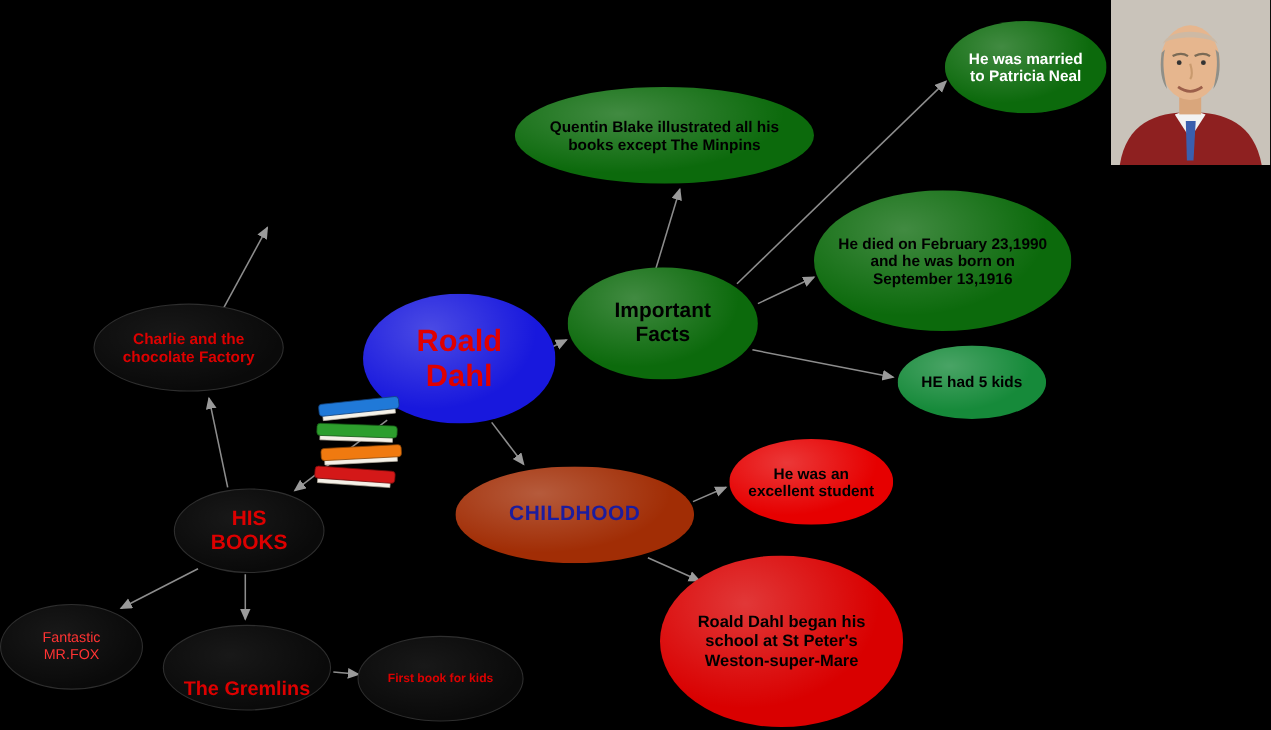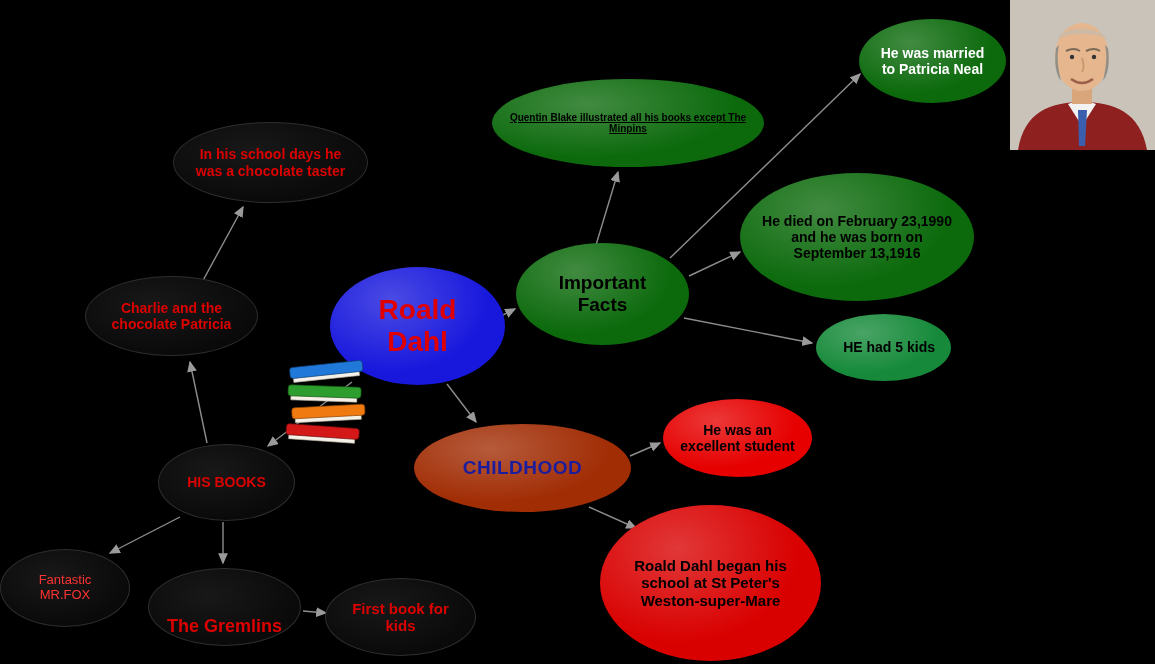--- a/index.html
+++ b/index.html
@@ -13,25 +13,25 @@
     display:flex; align-items:center; justify-content:center;
     text-align:center; font-weight:bold; box-sizing:border-box;
     padding:8px 16px; line-height:1.15;
   }
   .glossy { background-image: radial-gradient(ellipse at 35% 28%, rgba(255,255,255,0.22), rgba(255,255,255,0) 60%); }
   .dark { border:1px solid #2e2e2e; background-image: radial-gradient(ellipse at 40% 35%, rgba(255,255,255,0.06), rgba(0,0,0,0) 70%); }
 
   .n-roald     { left:330px; top:267px; width:175px; height:118px; font-size:28px;align-items:center; }
   .n-taster    { left:173px; top:122px; width:195px; height:81px;  font-size:14px; }
   .n-charlie   { left:85px;  top:276px; width:173px; height:80px;  font-size:14px; }
-  .n-hisbooks  { left:158px; top:444px; width:137px; height:77px;  font-size:14px; }
+  .n-hisbooks  { left:158px; top:444px; width:137px; height:77px;  font-size:19px; }
   .n-fantastic { left:0px;   top:549px; width:130px; height:78px;  font-size:13px; font-weight:400; }
   .n-gremlins  { left:148px; top:568px; width:153px; height:78px;  font-size:18px;align-items:flex-end; }
-  .n-firstbook { left:325px; top:578px; width:151px; height:78px;  font-size:15px; }
-  .n-quentin   { left:492px; top:79px;  width:272px; height:88px;  font-size:10px;text-decoration:underline; }
+  .n-firstbook { left:325px; top:578px; width:151px; height:78px;  font-size:11px; }
+  .n-quentin   { left:468px; top:79px;  width:272px; height:88px;  font-size:14px; }
   .n-facts     { left:516px; top:243px; width:173px; height:102px; font-size:19px; }
   .n-married   { left:859px; top:19px;  width:147px; height:84px;  font-size:14px; }
   .n-died      { left:740px; top:173px; width:234px; height:128px; font-size:14px; }
   .n-kids      { left:816px; top:314px; width:135px; height:67px;  font-size:14px; }
   .n-childhood { left:414px; top:424px; width:217px; height:88px;  font-size:19px; letter-spacing:0.5px; }
   .n-student   { left:663px; top:399px; width:149px; height:78px;  font-size:14px; }
   .n-school    { left:600px; top:505px; width:221px; height:156px; font-size:15px; }
 
   .books-icon { position:absolute; left:282px; top:356px; width:88px; height:96px; }
   .photo { position:absolute; left:1010px; top:0; width:145px; height:150px; }
@@ -62,26 +62,23 @@
       <line x1="684" y1="318" x2="812" y2="343" marker-end="url(#ah)"></line>
       <line x1="630" y1="456" x2="660" y2="443" marker-end="url(#ah)"></line>
       <line x1="589" y1="507" x2="636" y2="528" marker-end="url(#ah)"></line>
     </g>
   </svg>
 
   <div class="node glossy n-roald" style="background-color: rgb(24, 24, 221); color: rgb(224, 0, 0);">
     <span>Roald Dahl</span>
   </div>
 
-  <div class="node dark n-taster" style="background-color: rgb(10, 10, 10); color: rgb(221, 0, 0);">
-    <span>In his school days he was a chocolate taster</span>
-  </div>
 
   <div class="node dark n-charlie" style="background-color: rgb(10, 10, 10); color: rgb(221, 0, 0);">
-    <span>Charlie and the chocolate Patricia</span>
+    <span>Charlie and the chocolate Factory</span>
   </div>
 
   <div class="node dark n-hisbooks" style="background-color: rgb(10, 10, 10); color: rgb(221, 0, 0);">
     <span>HIS BOOKS</span>
   </div>
 
   <div class="node dark n-fantastic" style="background-color: rgb(10, 10, 10); color: rgb(255, 51, 51);">
     <span>Fantastic MR.FOX</span>
   </div>
 
@@ -102,21 +99,21 @@
   </div>
 
   <div class="node glossy n-married" style="background-color: rgb(12, 106, 12); color: rgb(255, 255, 255); justify-content: flex-end;">
     <span>He was married to Patricia Neal</span>
   </div>
 
   <div class="node glossy n-died" style="background-color: rgb(12, 106, 12); color: rgb(0, 0, 0);">
     <span>He died on February 23,1990 and he was born on September 13,1916</span>
   </div>
 
-  <div class="node glossy n-kids" style="background-color: rgb(22, 138, 58); color: rgb(0, 0, 0); justify-content: flex-end;">
+  <div class="node glossy n-kids" style="background-color: rgb(22, 138, 58); color: rgb(0, 0, 0);">
     <span>HE had 5 kids</span>
   </div>
 
   <div class="node glossy n-childhood" style="background-color: rgb(161, 45, 5); color: rgb(28, 28, 158);">
     <span>CHILDHOOD</span>
   </div>
 
   <div class="node glossy n-student" style="background-color: rgb(230, 0, 0); color: rgb(0, 0, 0);">
     <span>He was an excellent student</span>
   </div>

